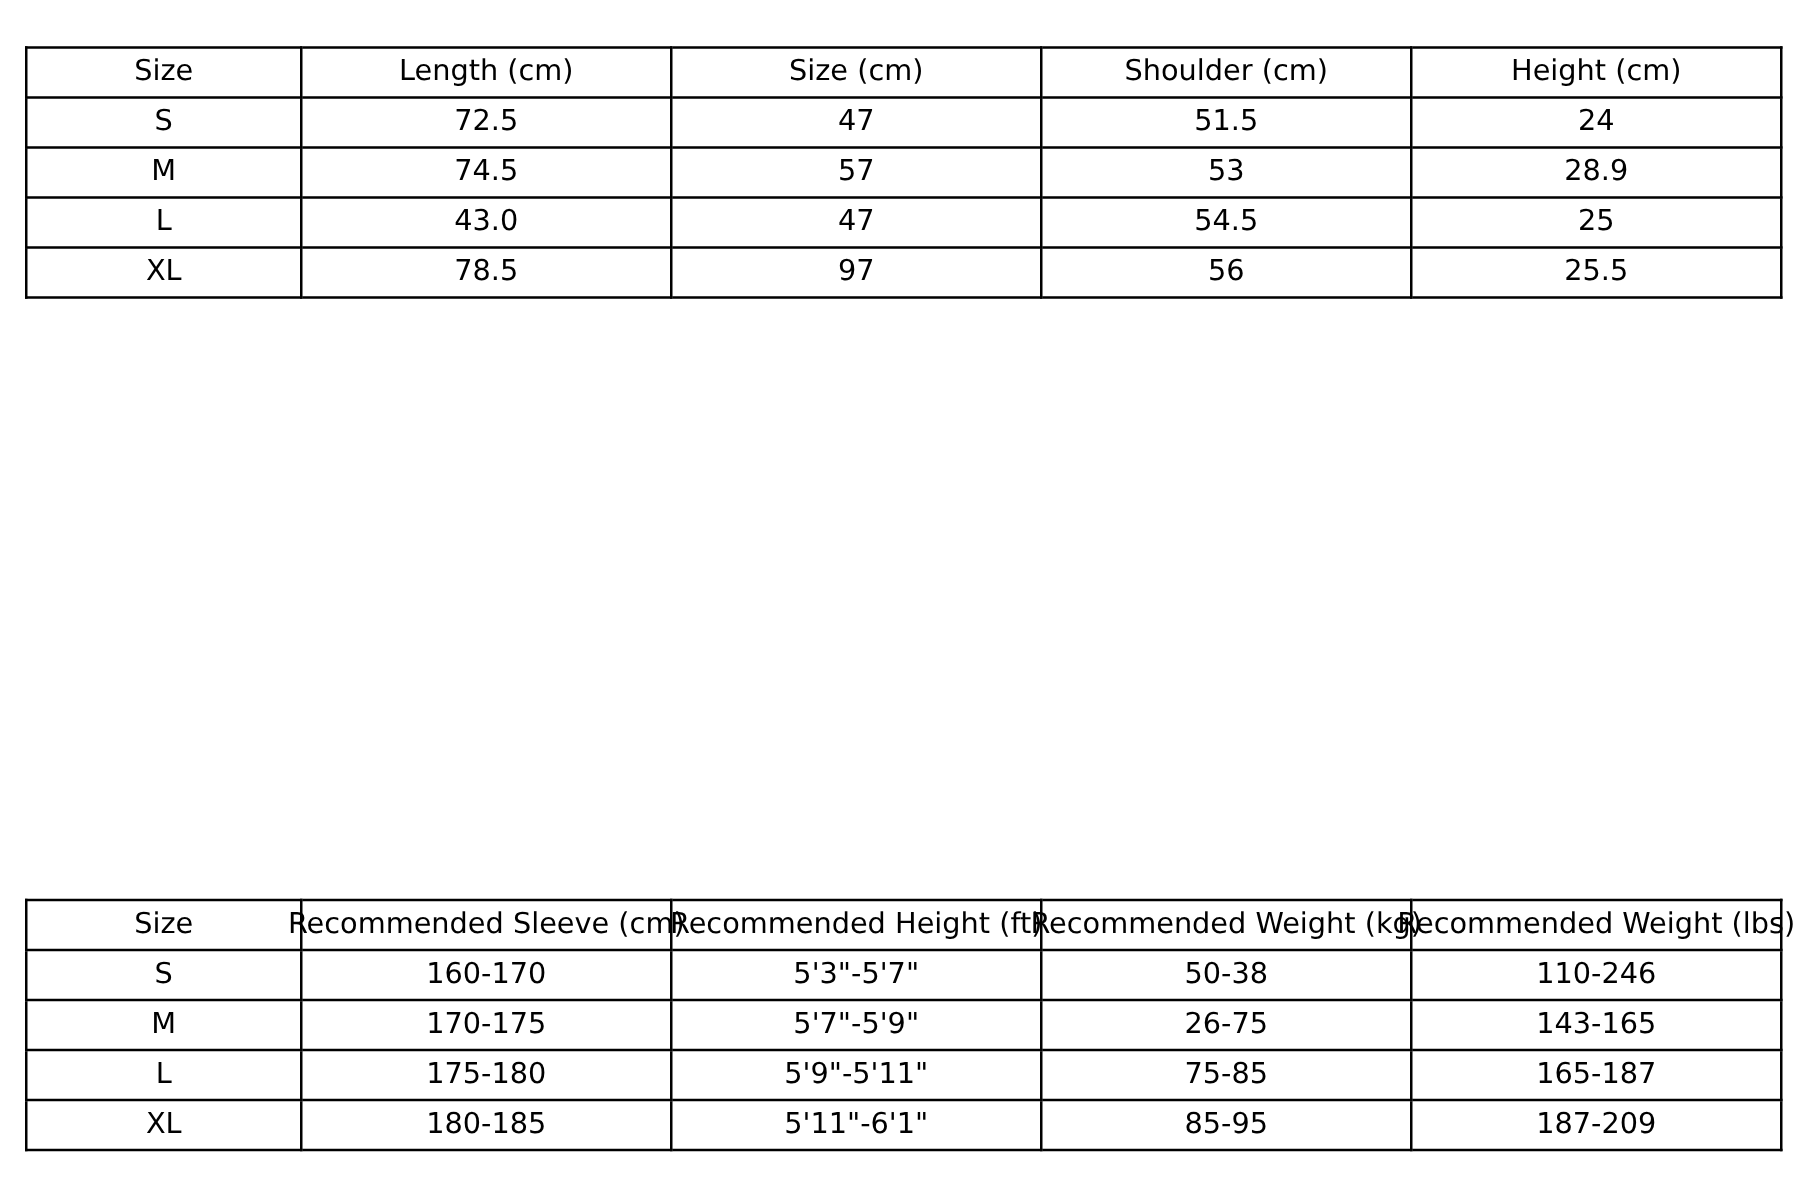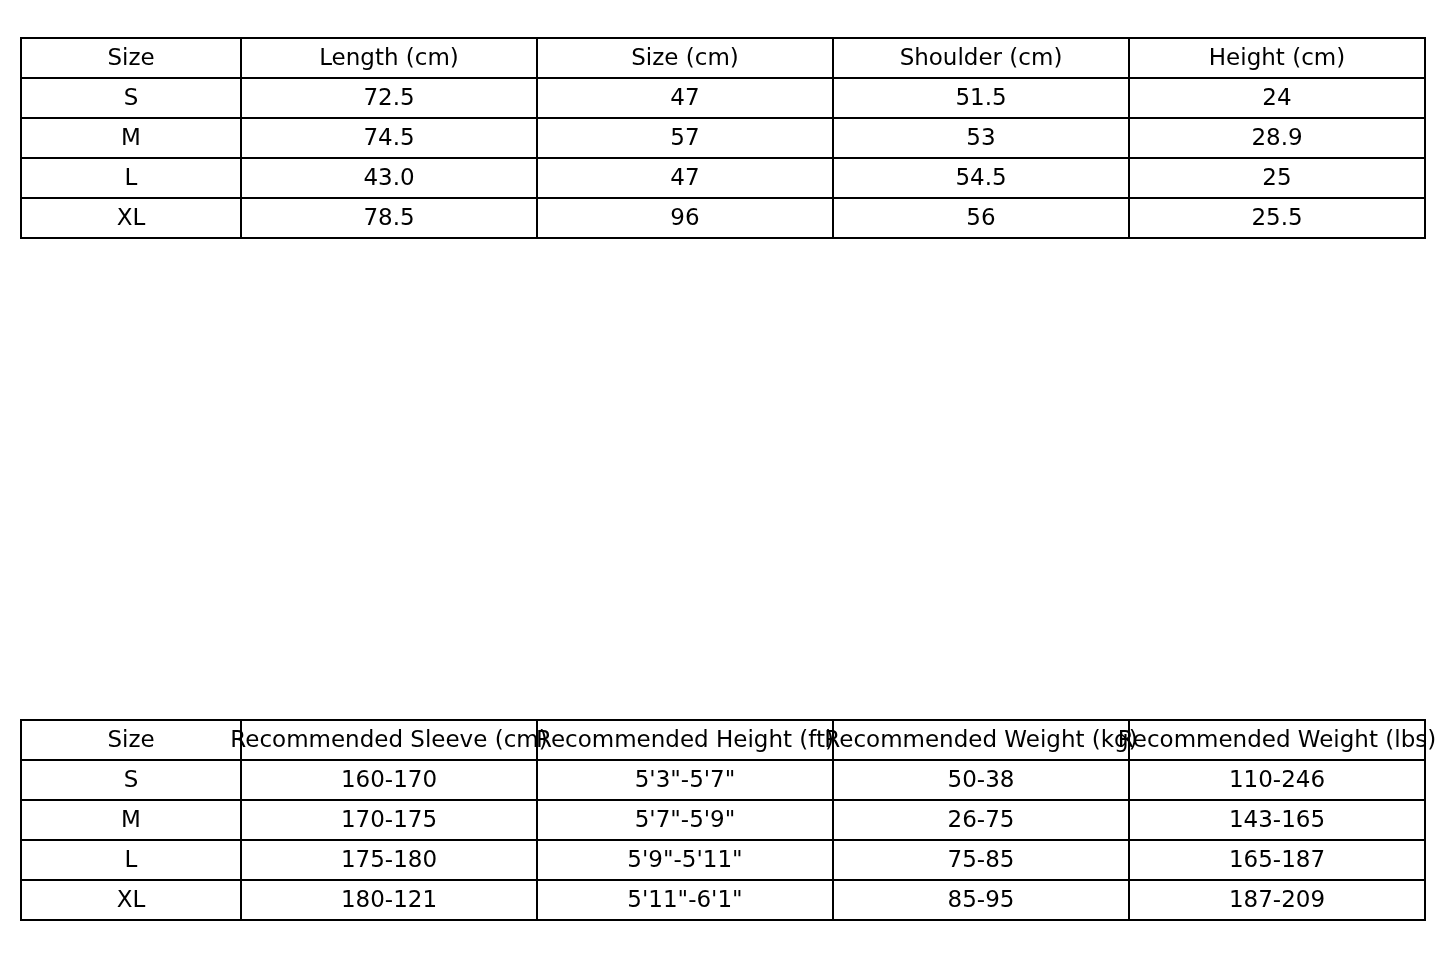--- a/index.html
+++ b/index.html
@@ -123,21 +123,21 @@
       <tr>
         <td>L</td>
         <td>43.0</td>
         <td>47</td>
         <td>54.5</td>
         <td>25</td>
       </tr>
       <tr>
         <td>XL</td>
         <td>78.5</td>
-        <td>96</td>
+        <td>97</td>
         <td>56</td>
         <td>25.5</td>
       </tr>
     </tbody>
   </table>
 
   <table class="size-table" id="table-recommendations">
     <colgroup>
       <col class="c0">
         <col class="c1">
@@ -181,21 +181,21 @@
       </tr>
       <tr>
         <td>L</td>
         <td>175-180</td>
         <td>5'9"-5'11"</td>
         <td>75-85</td>
         <td>165-187</td>
       </tr>
       <tr>
         <td>XL</td>
-        <td>180-121</td>
+        <td>180-185</td>
         <td>5'11"-6'1"</td>
         <td>85-95</td>
         <td>187-209</td>
       </tr>
     </tbody>
   </table>
 
 </div>
 
 </body></html>

